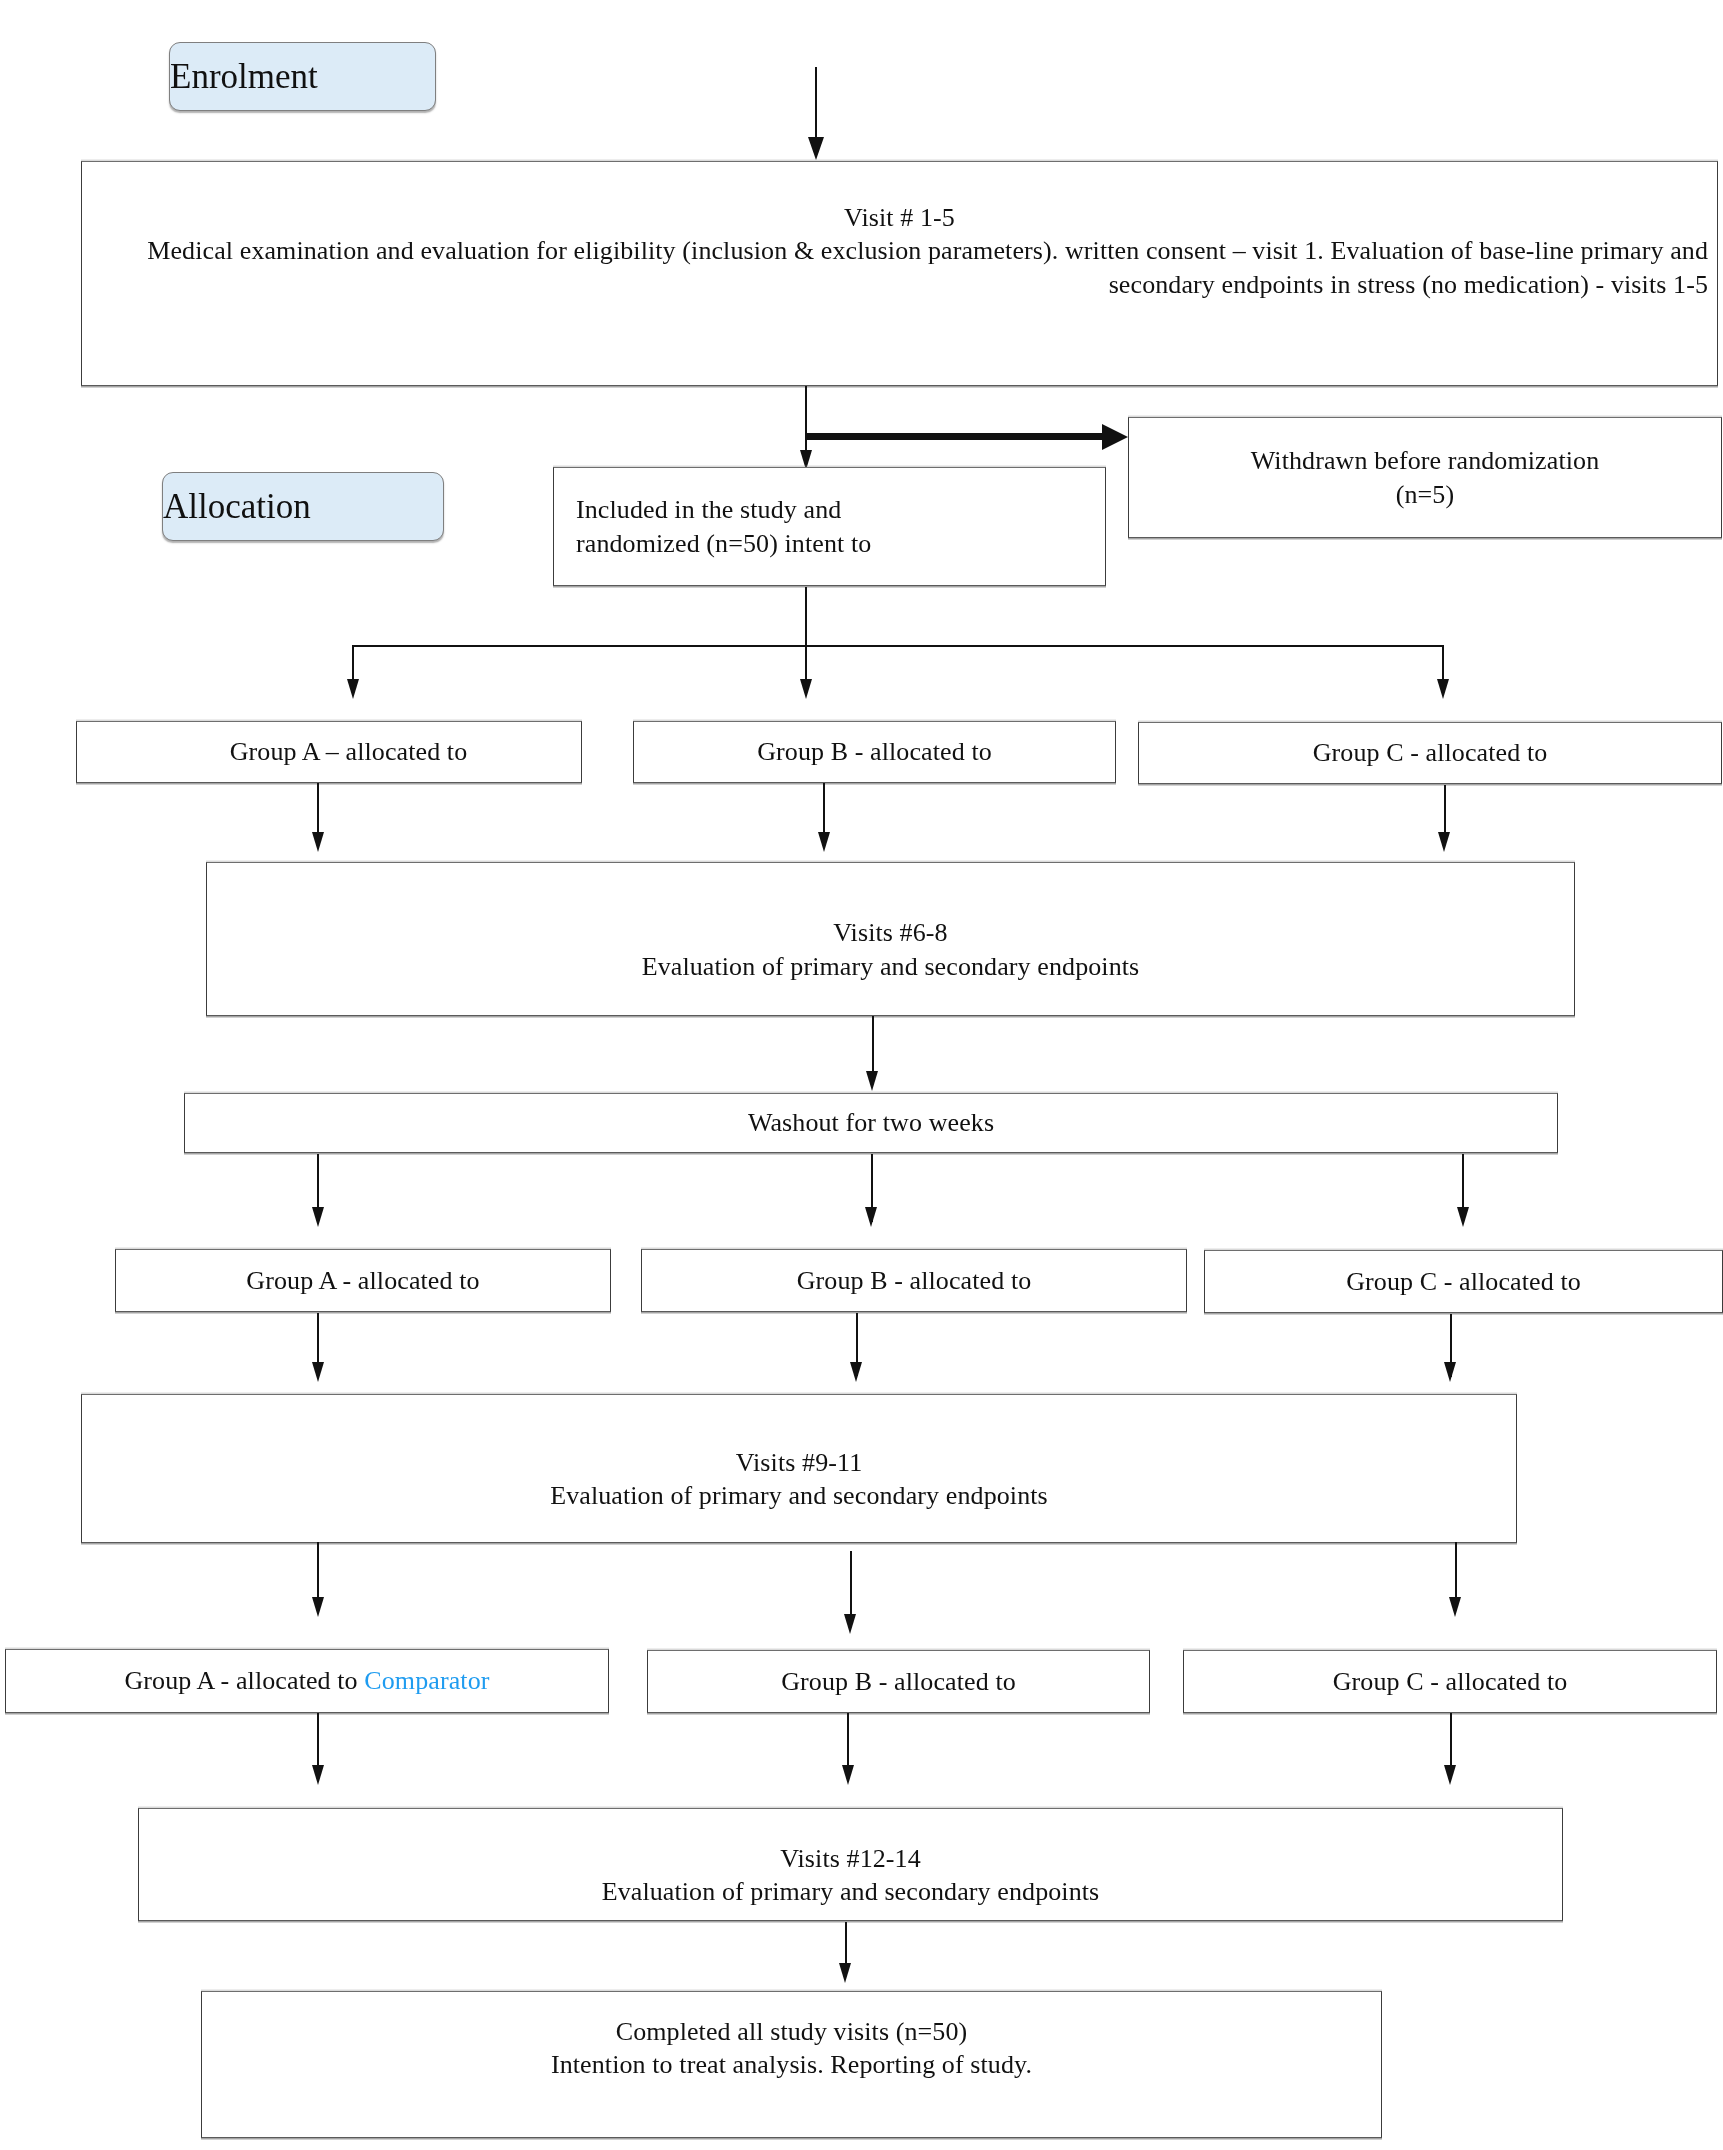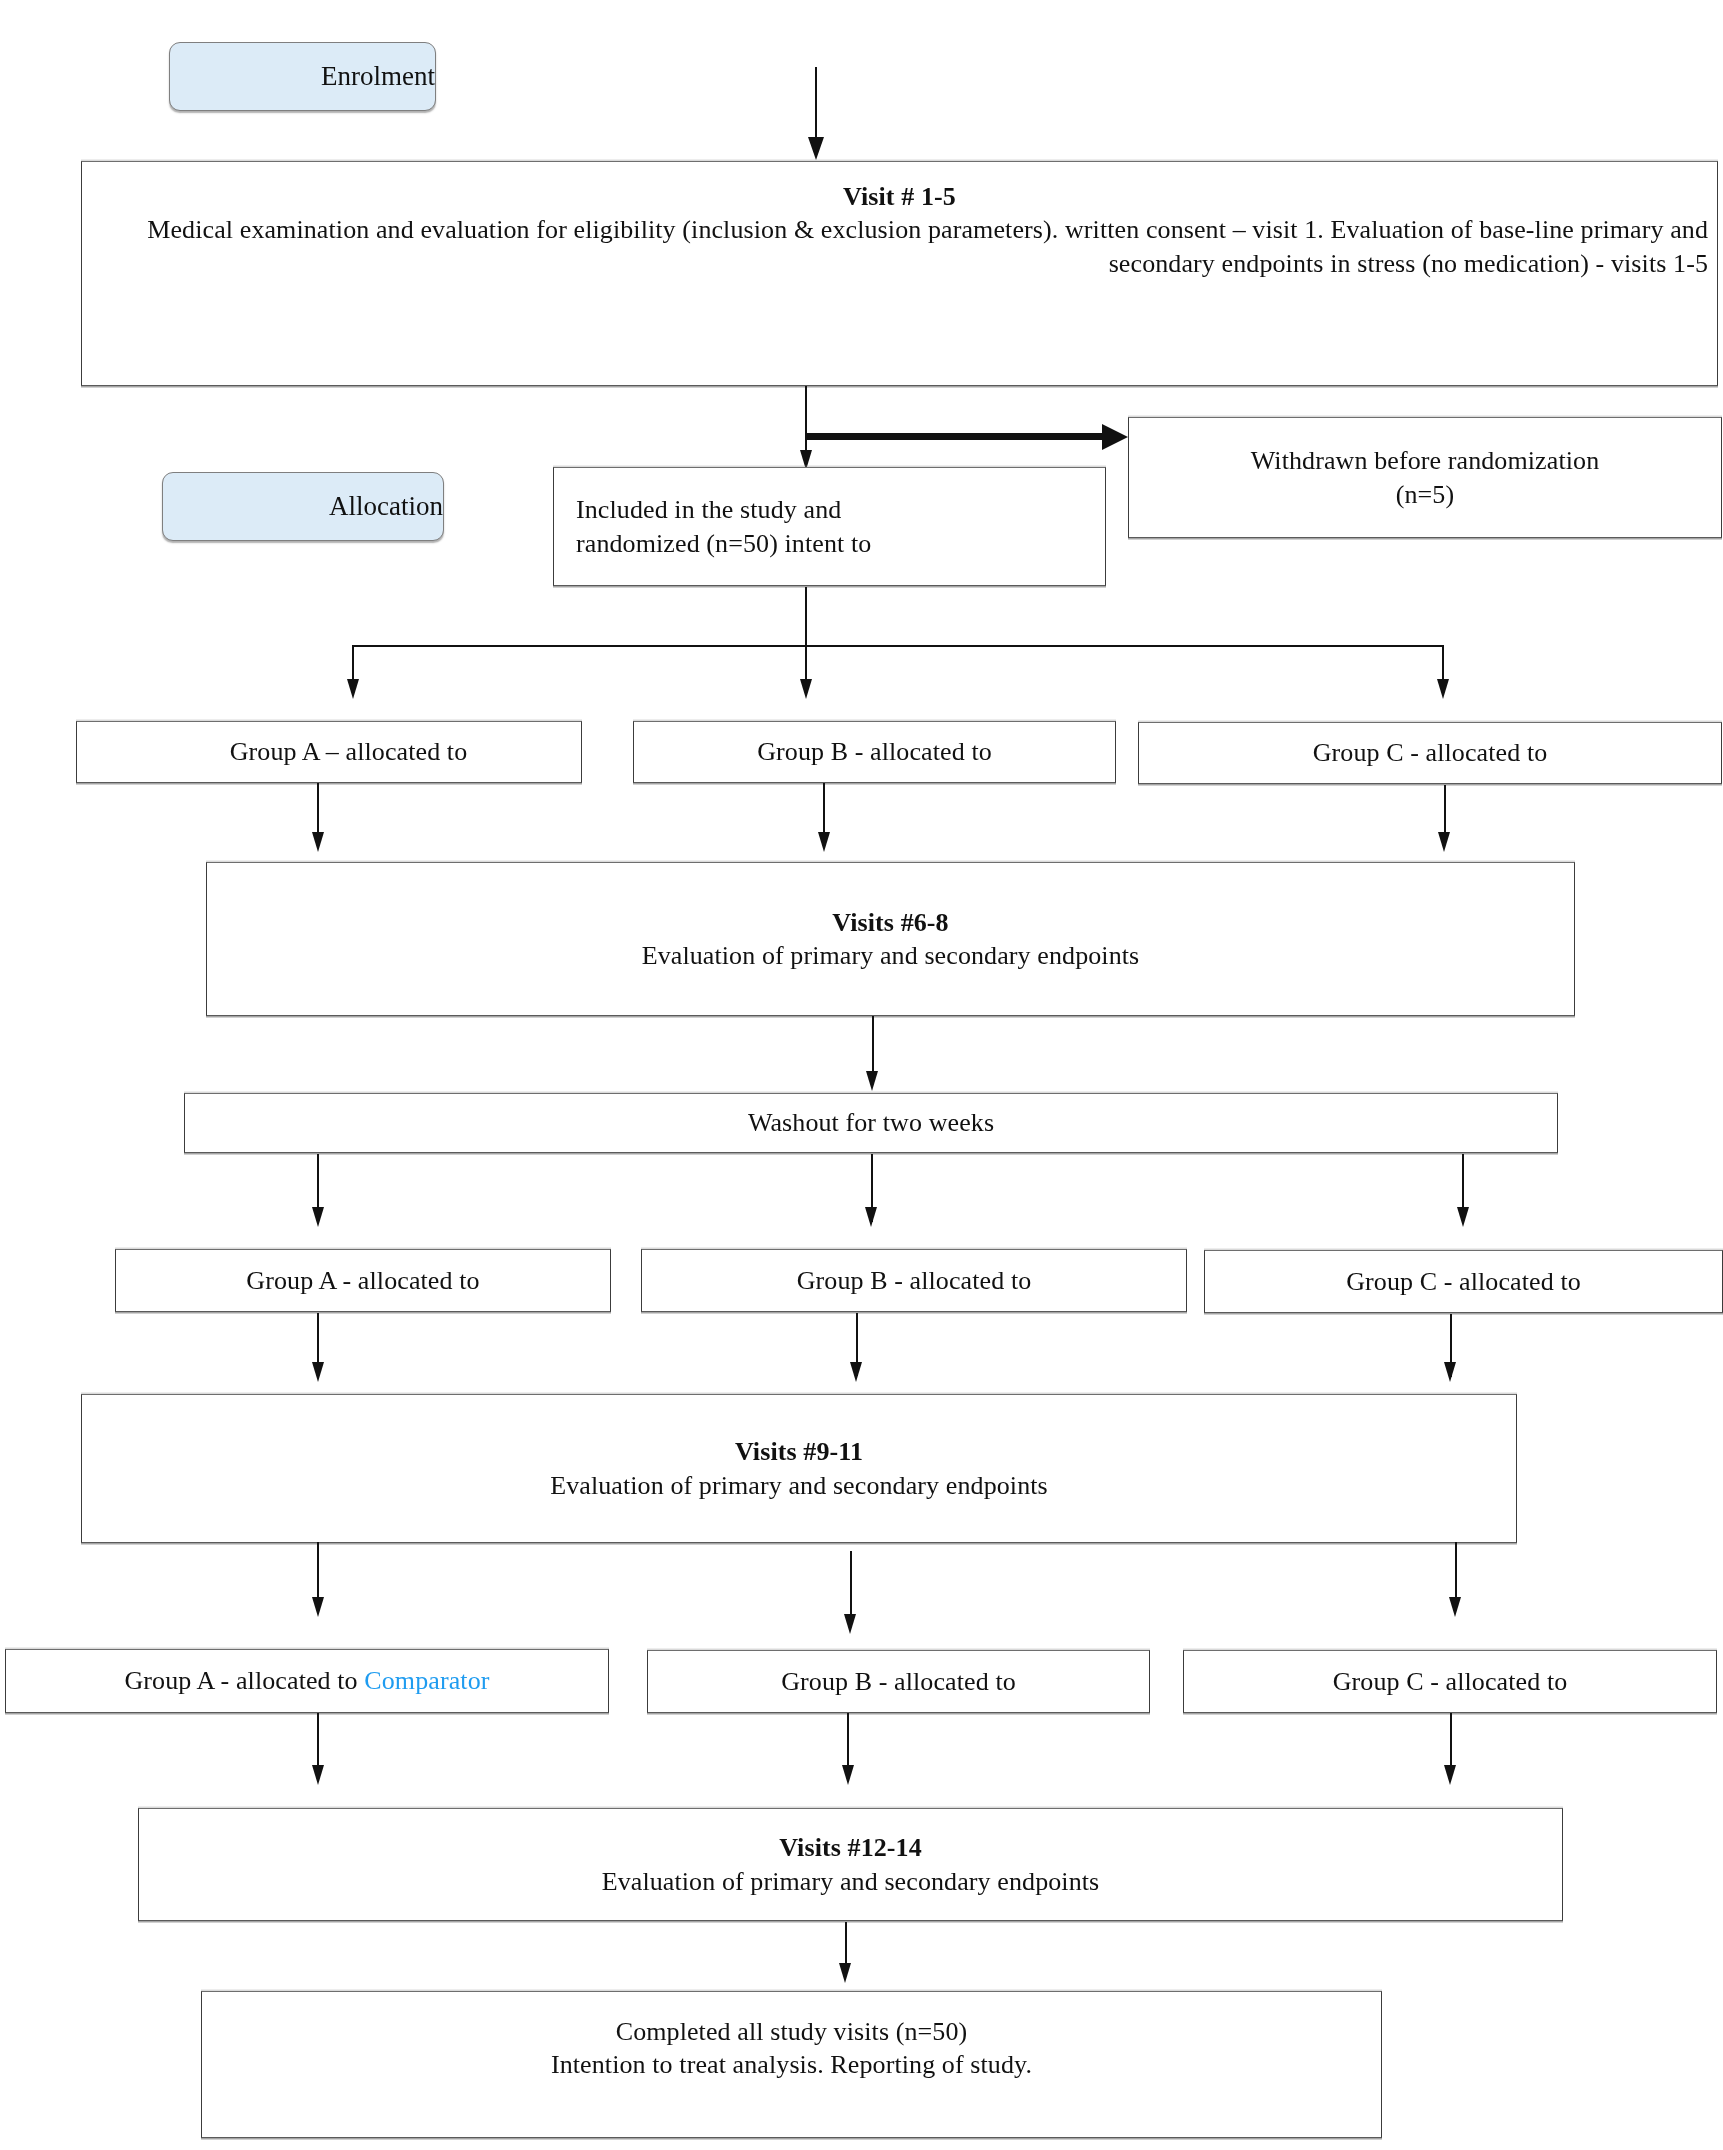--- a/index.html
+++ b/index.html
@@ -33,22 +33,23 @@
     flex-direction: column;
     align-items: center;
     justify-content: center;
     text-align: center;
     padding: 3px 9px;
     line-height: 1.28;
     font-size: 26px;
     letter-spacing: 0.1px;
   }
   .box .ttl {
-    font-weight: bold;
-    display: block;
+    font-weight: normal;
+    display: block;
+    margin-top: 21px;
   }
   .box .ln {
     display: block;
   }
   .box.wrap {
     display: block;
     text-align: center;
   }
   .box.wrap .body {
     display: block;
@@ -57,22 +58,22 @@
   
   .badge {
     position: absolute;
     box-sizing: border-box;
     background: #dcebf7;
     border: 1.5px solid #7f7f7f;
     border-radius: 11px;
     box-shadow: 0 2px 1.5px -0.5px rgba(80,80,80,0.45);
     display: flex;
     align-items: center;
-    justify-content: flex-end;
-    font-size: 27px;
+    justify-content: flex-start;
+    font-size: 35px;
     color: #111111;
     text-align: center;
   }
   
   .vline {
     position: absolute;
     background: #111111;
     width: 2px;
   }
   .hline {

